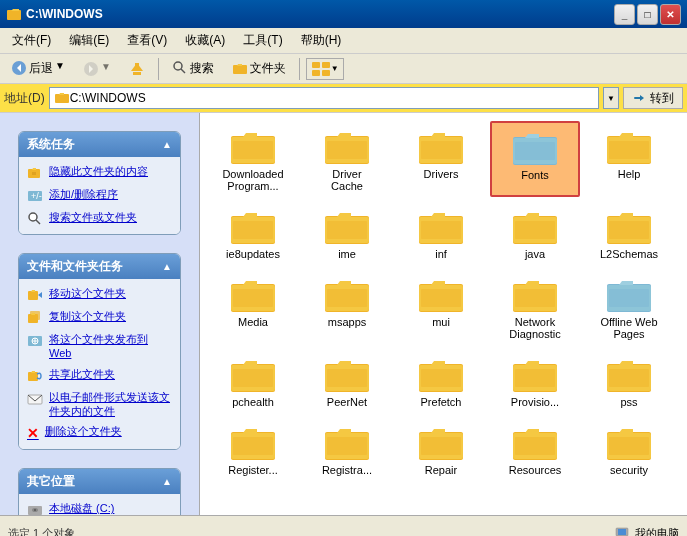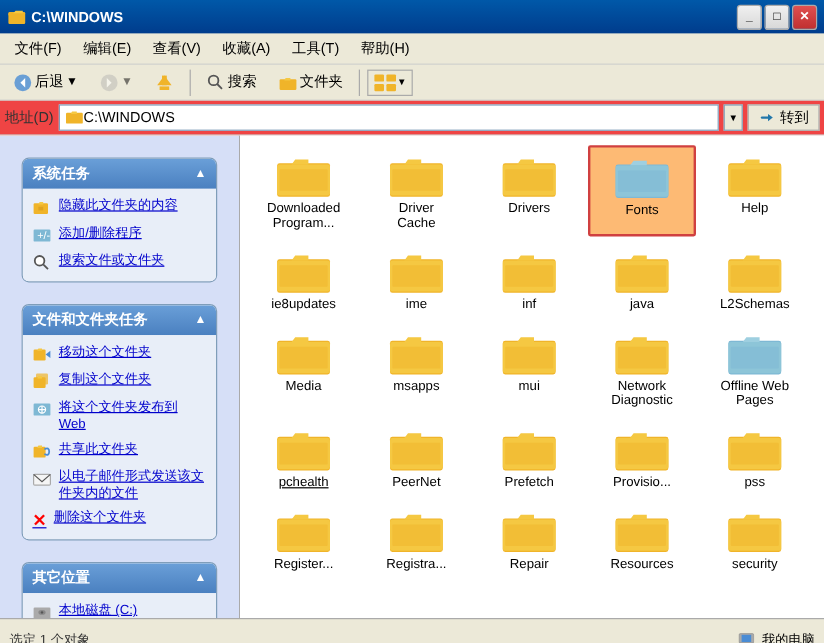--- a/index.html
+++ b/index.html
@@ -71,21 +71,21 @@
     .toolbar {
       background: #ece9d8;
       padding: 3px 4px;
       display: flex;
       align-items: center;
       gap: 4px;
       border-bottom: 1px solid #ccc;
     }
     .toolbar-btn {
       display: flex;
-      align-items: center;
+      align-items: flex-start;
       gap: 2px;
       padding: 2px 6px;
       background: transparent;
       border: 1px solid transparent;
       cursor: pointer;
       font-size: 12px;
       border-radius: 2px;
     }
     .toolbar-separator {
       width: 1px;
@@ -101,21 +101,21 @@
       align-items: center;
       padding: 2px 4px;
       border: 1px solid #aaa;
       cursor: pointer;
       background: #ece9d8;
       font-size: 10px;
     }
 
     
     .address-bar {
-      background: #ef4444;
+      background: #fde047;
       padding: 3px 4px;
       display: flex;
       align-items: center;
       gap: 4px;
       border-bottom: 1px solid #ccc;
     }
     .address-label {
       font-size: 12px;
       color: #333;
     }
@@ -652,21 +652,21 @@
           <div class="file-item-label" style="white-space: pre-line;">Offline Web
 Pages</div>
         </div>
         <div class="file-item">
           <div class="folder-icon"><svg class="folder-svg" viewBox="0 0 48 40" xmlns="http://www.w3.org/2000/svg">
     <rect x="2" y="10" width="44" height="28" rx="2" fill="#f0b429"></rect>
     <polygon points="2,11 14,11 17,7 28,7 28,11" fill="#f5c842"></polygon>
     <rect x="2" y="11" width="44" height="26" rx="2" fill="#f5c842"></rect>
     <rect x="4" y="15" width="40" height="18" rx="1" fill="#f0b429" opacity="0.5"></rect>
   </svg></div>
-          <div class="file-item-label" style="white-space: pre-line; text-decoration: underline;">pchealth</div>
+          <div class="file-item-label" style="white-space: pre-line;">pchealth</div>
         </div>
         <div class="file-item">
           <div class="folder-icon"><svg class="folder-svg" viewBox="0 0 48 40" xmlns="http://www.w3.org/2000/svg">
     <rect x="2" y="10" width="44" height="28" rx="2" fill="#f0b429"></rect>
     <polygon points="2,11 14,11 17,7 28,7 28,11" fill="#f5c842"></polygon>
     <rect x="2" y="11" width="44" height="26" rx="2" fill="#f5c842"></rect>
     <rect x="4" y="15" width="40" height="18" rx="1" fill="#f0b429" opacity="0.5"></rect>
   </svg></div>
           <div class="file-item-label" style="white-space: pre-line;">PeerNet</div>
         </div>

